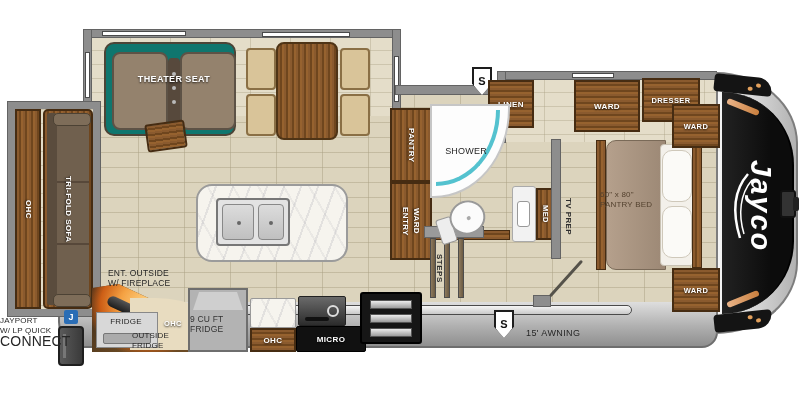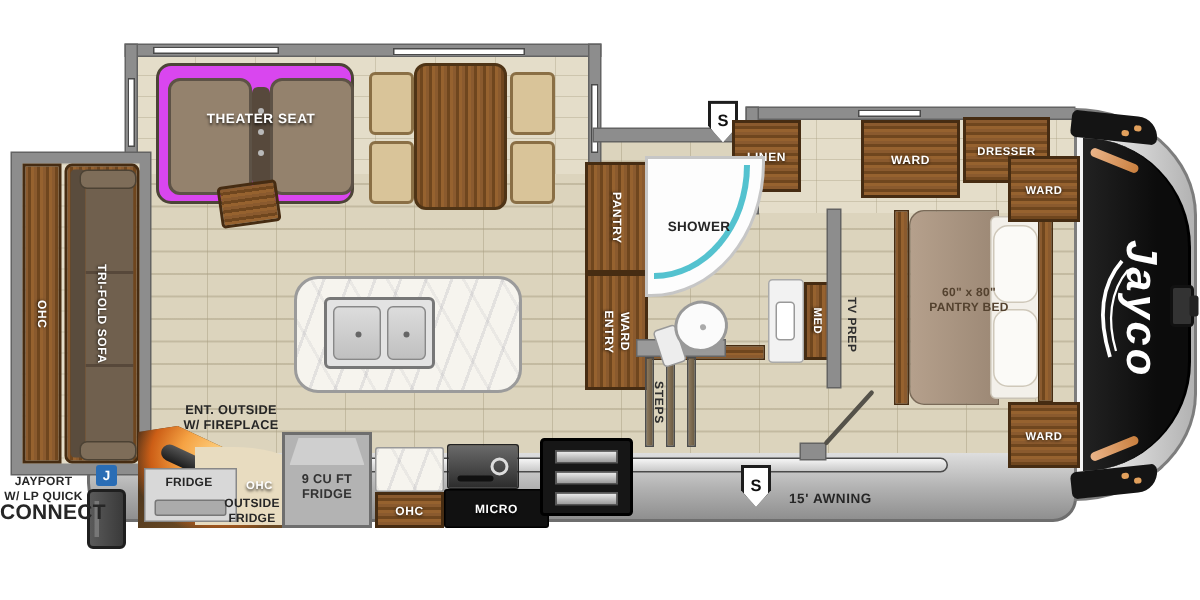--- a/index.html
+++ b/index.html
@@ -18,22 +18,22 @@
   .wood-h{background:repeating-linear-gradient(180deg,#8a5a2e 0 2px,#6f461e 2px 4px,#96622f 4px 6px);
           border:2px solid #462c12;}
   .wood-v{background:repeating-linear-gradient(90deg,#8a5a2e 0 2px,#6f461e 2px 4px,#96622f 4px 6px);
           border:2px solid #462c12;}
   .marble{background-color:#f6f4ee;background-image:
           repeating-linear-gradient(110deg,rgba(140,140,155,.18) 0 2px,transparent 2px 16px),
           repeating-linear-gradient(60deg,rgba(150,150,160,.12) 0 2px,transparent 2px 22px);}
   .cab{display:flex;align-items:center;justify-content:center;}
   .wlabel{color:#fff;font-weight:bold;font-size:8px;letter-spacing:.4px;
           text-shadow:0 1px 2px rgba(0,0,0,.8);text-align:center;line-height:9px;}
-  .dlabel{color:#262626;font-weight:bold;font-size:8.5px;letter-spacing:.2px;
-          text-align:center;line-height:10px;}
+  .dlabel{color:#262626;font-weight:normal;font-size:8.5px;letter-spacing:.2px;
+          text-align:left;line-height:10px;}
   .vtext{writing-mode:vertical-rl;}
   .window{background:#fff;border:1px solid #4a4a4a;}
   .shield{width:20px;height:28px;background:#1d1d1d;
           clip-path:polygon(0 0,100% 0,100% 60%,50% 100%,0 60%);
           display:flex;align-items:flex-start;justify-content:center;}
   .shield-in{width:16px;height:24px;margin-top:2px;background:#fff;
           clip-path:polygon(0 0,100% 0,100% 60%,50% 100%,0 60%);
           display:flex;align-items:center;justify-content:center;
           font-weight:bold;font-size:11px;color:#111;padding-bottom:4px;}
   .steprail{background:linear-gradient(90deg,#8d7a5e,#6b5a42);border:1px solid #4d4d4d;}
@@ -88,21 +88,21 @@
       <div class="abs" style="left:12px;top:8px;width:32px;height:180px;border-radius:4px;background:#70604e;
                   background-image:linear-gradient(180deg,transparent 0 62px,#57483a 62px 64px,transparent 64px 124px,#57483a 124px 126px,transparent 126px);"></div>
       <div class="abs" style="left:8px;top:2px;width:38px;height:13px;background:#7e6d59;border-radius:5px;border:1px solid #4c4234;"></div>
       <div class="abs" style="left:8px;top:183px;width:38px;height:13px;background:#7e6d59;border-radius:5px;border:1px solid #4c4234;"></div>
       <div class="abs cab" style="left:0;top:0;width:46px;height:196px;">
         <span class="wlabel vtext">TRI-FOLD SOFA</span>
       </div>
     </div>
   </div>
 
-  <div class="abs" style="left:104px;top:42px;width:132px;height:94px;background:#d946ef;border:2px solid #4c4437;border-radius:10px;">
+  <div class="abs" style="left:104px;top:42px;width:132px;height:94px;background:#0f766e;border:2px solid #4c4437;border-radius:10px;">
     <div class="abs" style="left:6px;top:8px;width:56px;height:78px;background:#94826d;border:2px solid #5d5246;border-radius:8px;"></div>
     <div class="abs" style="left:74px;top:8px;width:56px;height:78px;background:#94826d;border:2px solid #5d5246;border-radius:8px;"></div>
     <div class="abs" style="left:62px;top:14px;width:12px;height:66px;background:#57493c;border-radius:4px;">
       <div class="abs" style="left:4px;top:14px;width:4px;height:4px;border-radius:50%;background:#b9b9b9;"></div>
       <div class="abs" style="left:4px;top:28px;width:4px;height:4px;border-radius:50%;background:#b9b9b9;"></div>
       <div class="abs" style="left:4px;top:42px;width:4px;height:4px;border-radius:50%;background:#b9b9b9;"></div>
     </div>
     <div class="abs cab" style="left:0;top:28px;width:136px;height:14px;">
       <span class="wlabel" style="font-size:9px">THEATER SEAT</span>
     </div>

